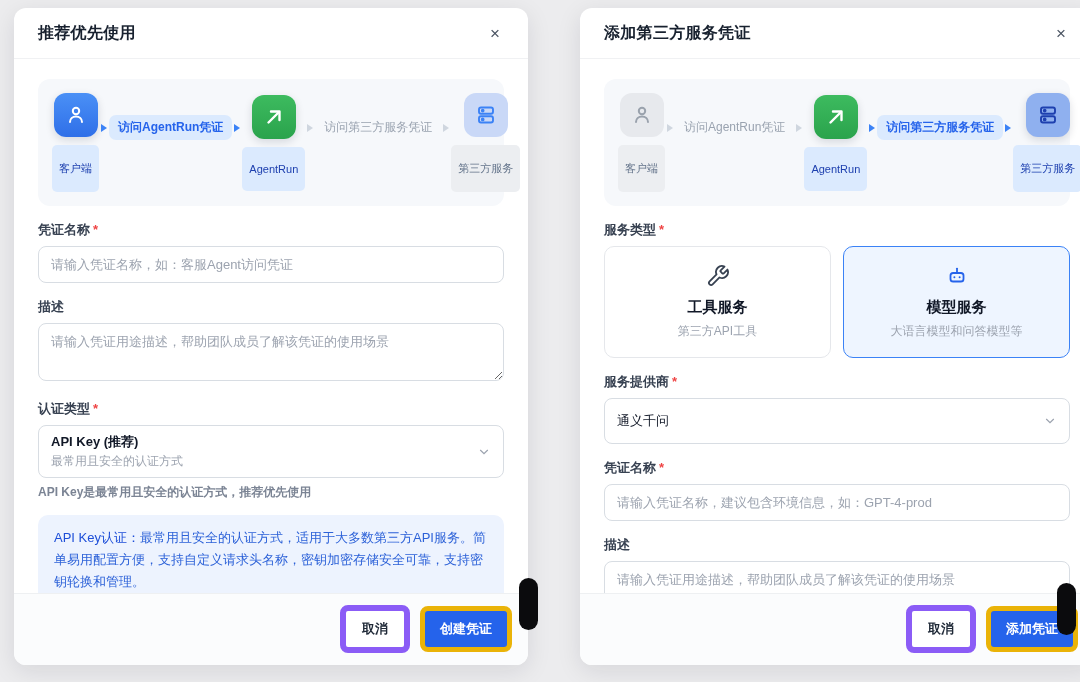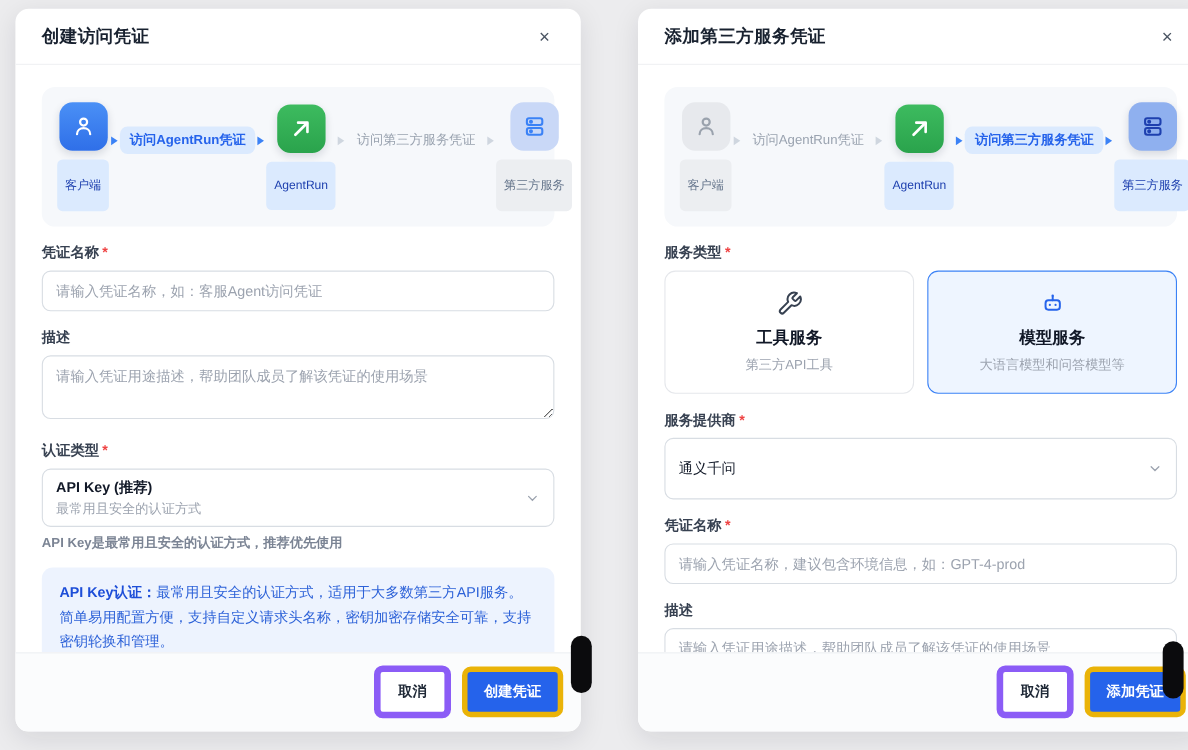--- a/index.html
+++ b/index.html
@@ -87,21 +87,21 @@
   .select-main.normal { font-weight:400; }
   .select-sub { font-size:12px; color:#9ca3af; margin-top:2px; }
   .chevron svg { width:14px; height:14px; display:block; }
   .helper { font-size:12px; color:#7b8494; margin-top:6px;font-weight:bold; }
   .helper-md { font-size:12.5px; color:#6b7280; margin-top:7px; }
 
   .info-box {
     background:#edf3fe; border-radius:10px; padding:12px 16px;
     font-size:13px; line-height:1.7; color:#2d62d8; margin:14px 0 15px;
   }
-  .info-box b { color:#1d4ed8; font-weight:700; }
+  .info-box b { color:#1d4ed8; font-weight:400; }
 
   
   .cards { display:flex; gap:12px; }
   .card {
     flex:1 1 0; border:1px solid #e5e7eb; border-radius:10px; background:#fff;
     text-align:center; padding:15px 8px 17px; cursor:pointer;
   }
   .card.selected { border:1.6px solid #3b82f6; background:#eef5ff; }
   .card-icon { height:28px; display:flex; align-items:center; justify-content:center; margin-bottom:8px; }
   .card-icon svg { width:24px; height:24px; }
@@ -122,21 +122,21 @@
     cursor:pointer;
   }
   .handle-left { left:519px; top:578px; }
   .handle-right { left:1057px; top:583px; }
 </style>
 </head>
 <body>
 
 <div class="modal modal-left">
   <div class="modal-header">
-    <div class="modal-title">创建访问凭证</div>
+    <div class="modal-title">推荐优先使用</div>
     <div class="close-btn">×</div>
   </div>
 
   <div class="modal-body">
 
     <div class="flow">
       <div class="flow-node">
         <div class="node-icon ic-blue">
           <svg viewBox="0 0 24 24" fill="none" stroke="currentColor" stroke-width="2" stroke-linecap="round">
               <circle cx="12" cy="8" r="3.2"></circle>
@@ -285,21 +285,21 @@
               </svg>
           </div>
           <div class="card-title">模型服务</div>
           <div class="card-sub">大语言模型和问答模型等</div>
         </div>
       </div>
     </div>
 
     <div class="field">
       <label class="field-label"><span>服务提供商</span><span class="req">*</span></label>
-      <div class="select" style="height:56px;gap:30px;">
+      <div class="select" style="height:46px;gap:30px;">
         <span class="select-main normal">通义千问</span>
         <span class="chevron">
           <svg viewBox="0 0 24 24" fill="none" stroke="#9ca3af" stroke-width="2" stroke-linecap="round">
               <polyline points="6 9 12 15 18 9"></polyline>
             </svg>
         </span>
       </div>
     </div>
 
     <div class="field">

